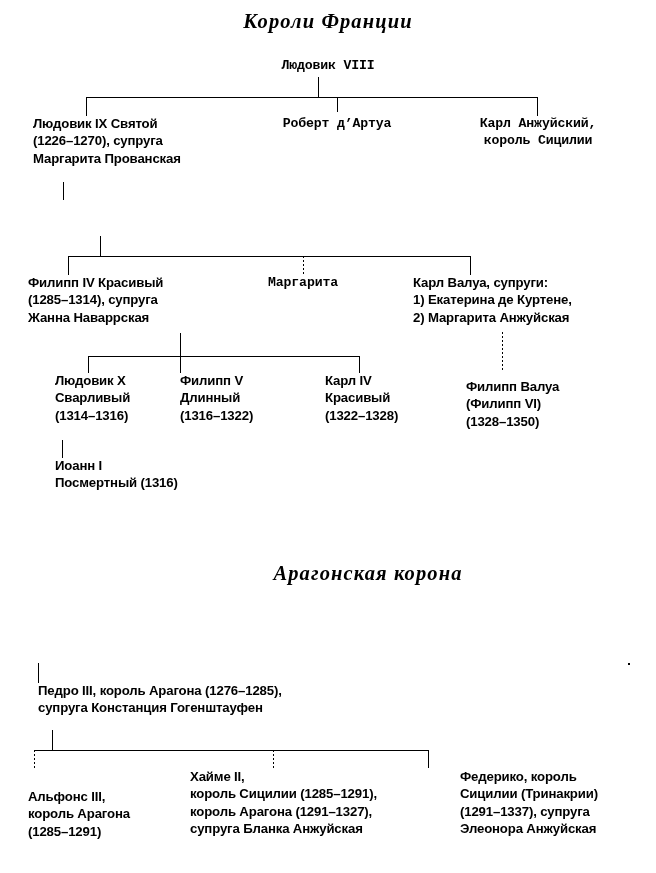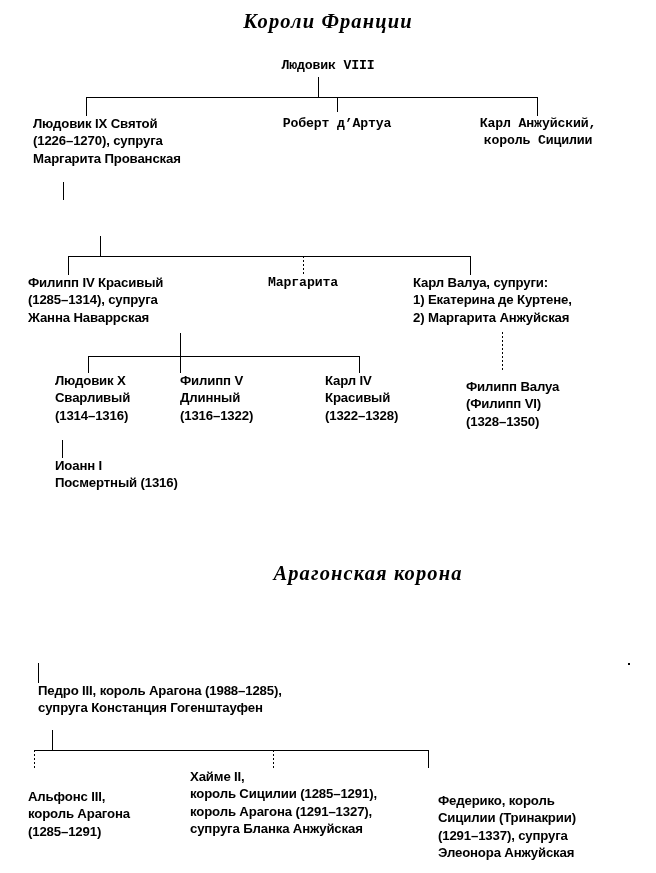--- a/index.html
+++ b/index.html
@@ -113,36 +113,36 @@
 
   <div class="ln vl" style="left:62px;top:440px;height:18px;"></div>
   <div class="node" style="left:55px;top:457px;">Иоанн I
 Посмертный (1316)</div>
 
   <div class="title" style="top:562px;padding-left:40px;">Арагонская корона</div>
 
 
   <div class="ln vl" style="left:38px;top:663px;height:20px;"></div>
 
-  <div class="node" style="left:38px;top:682px;">Педро III, король Арагона (1988–1285),
+  <div class="node" style="left:38px;top:682px;">Педро III, король Арагона (1276–1285),
 супруга Констанция Гогенштауфен</div>
 
   <div class="ln vl" style="left:52px;top:730px;height:20px;"></div>
   <div class="ln hl" style="left:34px;top:750px;width:395px;"></div>
   <div class="dot-v" style="left:34px;top:750px;height:18px;"></div>
   <div class="dot-v" style="left:273px;top:750px;height:18px;"></div>
   <div class="ln vl" style="left:428px;top:750px;height:18px;"></div>
 
   <div class="node" style="left:28px;top:788px;">Альфонс III,
 король Арагона
 (1285–1291)</div>
   <div class="node" style="left:190px;top:768px;">Хайме II,
 король Сицилии (1285–1291),
 король Арагона (1291–1327),
 супруга Бланка Анжуйская</div>
-  <div class="node" style="left:438px;top:768px;margin-top:24px;">Федерико, король
+  <div class="node" style="left:460px;top:768px;">Федерико, король
 Сицилии (Тринакрии)
 (1291–1337), супруга
 Элеонора Анжуйская</div>
 
   <div class="speck" style="left:628px;top:663px;"></div>
 
 </div>
 
 </body></html>

